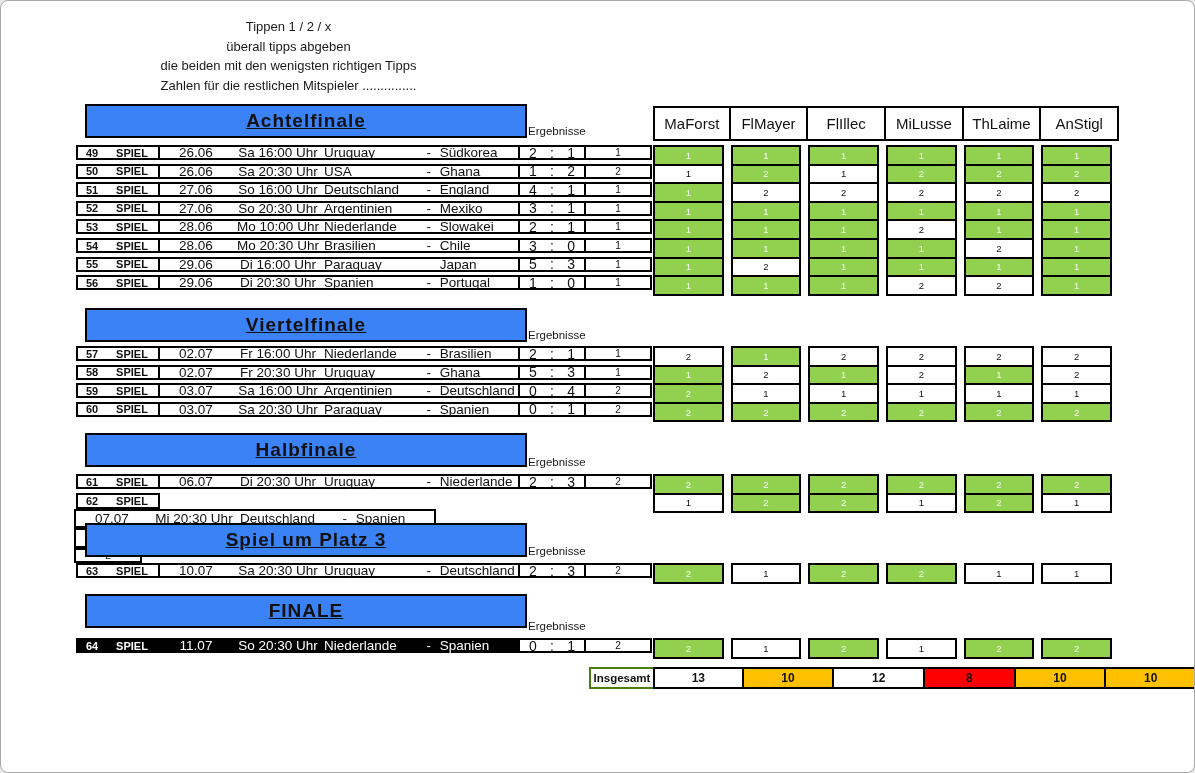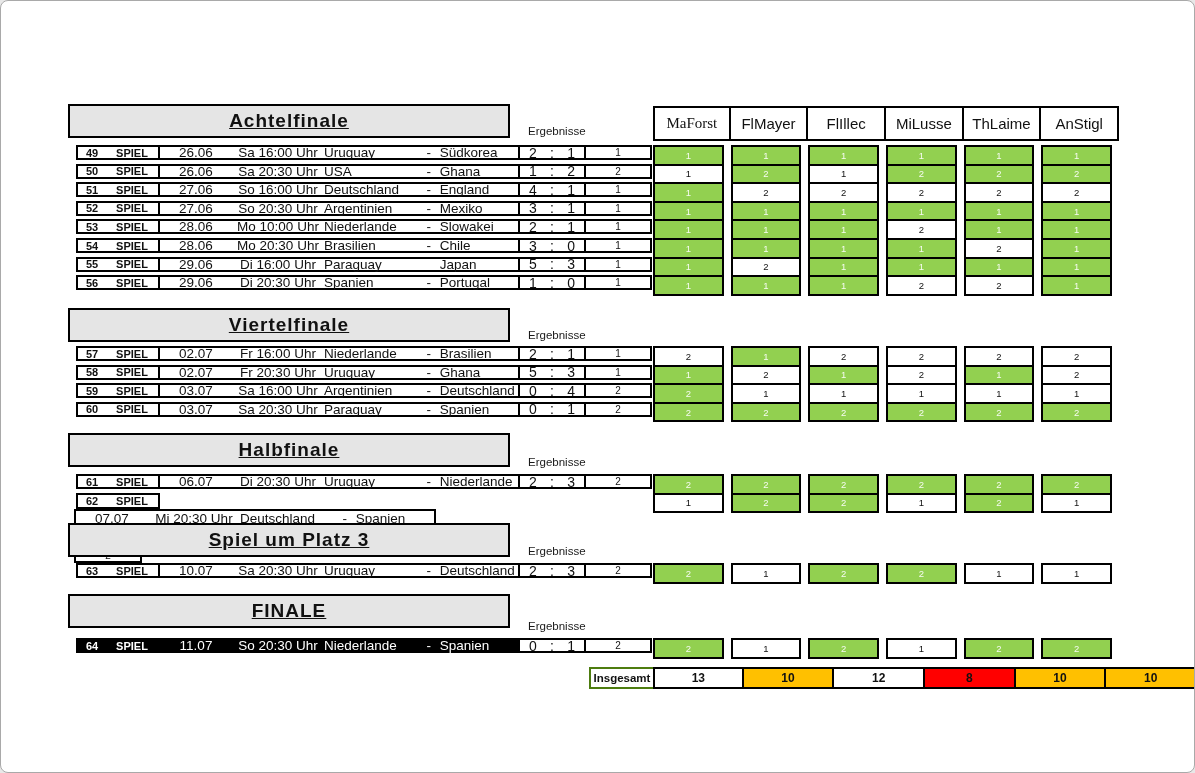--- a/index.html
+++ b/index.html
@@ -9,24 +9,24 @@
     font-family:"Liberation Sans", sans-serif; color:#111; box-sizing:border-box;
   }
   
   .notes{position:absolute; left:60px; top:16px; width:455px; text-align:center;
          font-size:13px; line-height:19.5px; color:#1a1a1a;}
   
   .player-header{position:absolute; left:652px; top:105px; width:466px; height:35px;
                  display:grid; grid-template-columns:repeat(6,1fr);}
   .ph{border:2px solid #000; margin-left:-2px; box-sizing:border-box;
       display:flex; align-items:center; justify-content:center; font-size:15px;}
-  .ph:first-child{margin-left:0;font-family:Liberation Serif, serif;}
+  .ph:first-child{margin-left:0;}
   
-  .sec-title{position:absolute; left:67px; width:442px; height:34px; border:2px solid #000;
-             box-sizing:border-box; display:flex; align-items:center; justify-content:center; background:#e5e5e5;}
+  .sec-title{position:absolute; left:84px; width:442px; height:34px; border:2px solid #000;
+             box-sizing:border-box; display:flex; align-items:center; justify-content:center; background:#3b82f6;}
   .sec-title span{font-size:19px; font-weight:bold; text-decoration:underline; letter-spacing:1px;}
   .erg{position:absolute; left:527px; font-size:11.5px; color:#1a1a1a;}
   
   .mrow{position:absolute; left:75px; height:15px; display:flex; box-sizing:border-box;}
   .mrow .bx{border:2px solid #000; box-sizing:border-box; display:flex; align-items:center; background:#fff;}
   .b1{width:84px;}
   .b1 .nr{width:28px; text-align:center; font-weight:bold; font-size:11px;}
   .b1 .spl{flex:1; text-align:center; font-weight:bold; font-size:11px;}
   .b2{width:362px; margin-left:-2px; font-size:13.5px;}
   .b2 .date{width:72px; text-align:center;}
@@ -51,20 +51,26 @@
                display:grid; grid-template-columns:repeat(6,1fr);}
   .tot{border:2px solid #000; margin-left:-2px; box-sizing:border-box; display:flex;
        align-items:center; justify-content:center; font-weight:bold; font-size:12px;}
   .tot:first-child{margin-left:0;}
 </style>
 </head>
 <body>
 
 <div class="page">
 
+  <div class="notes">
+    <div>Tippen 1 / 2 / x</div>
+    <div>überall tipps abgeben</div>
+    <div>die beiden mit den wenigsten richtigen Tipps</div>
+    <div>Zahlen für die restlichen Mitspieler ...............</div>
+  </div>
 
   <div class="player-header">
     <div class="ph">MaForst</div>
     <div class="ph">FlMayer</div>
     <div class="ph">FlIllec</div>
     <div class="ph">MiLusse</div>
     <div class="ph">ThLaime</div>
     <div class="ph">AnStigl</div>
   </div>
 

